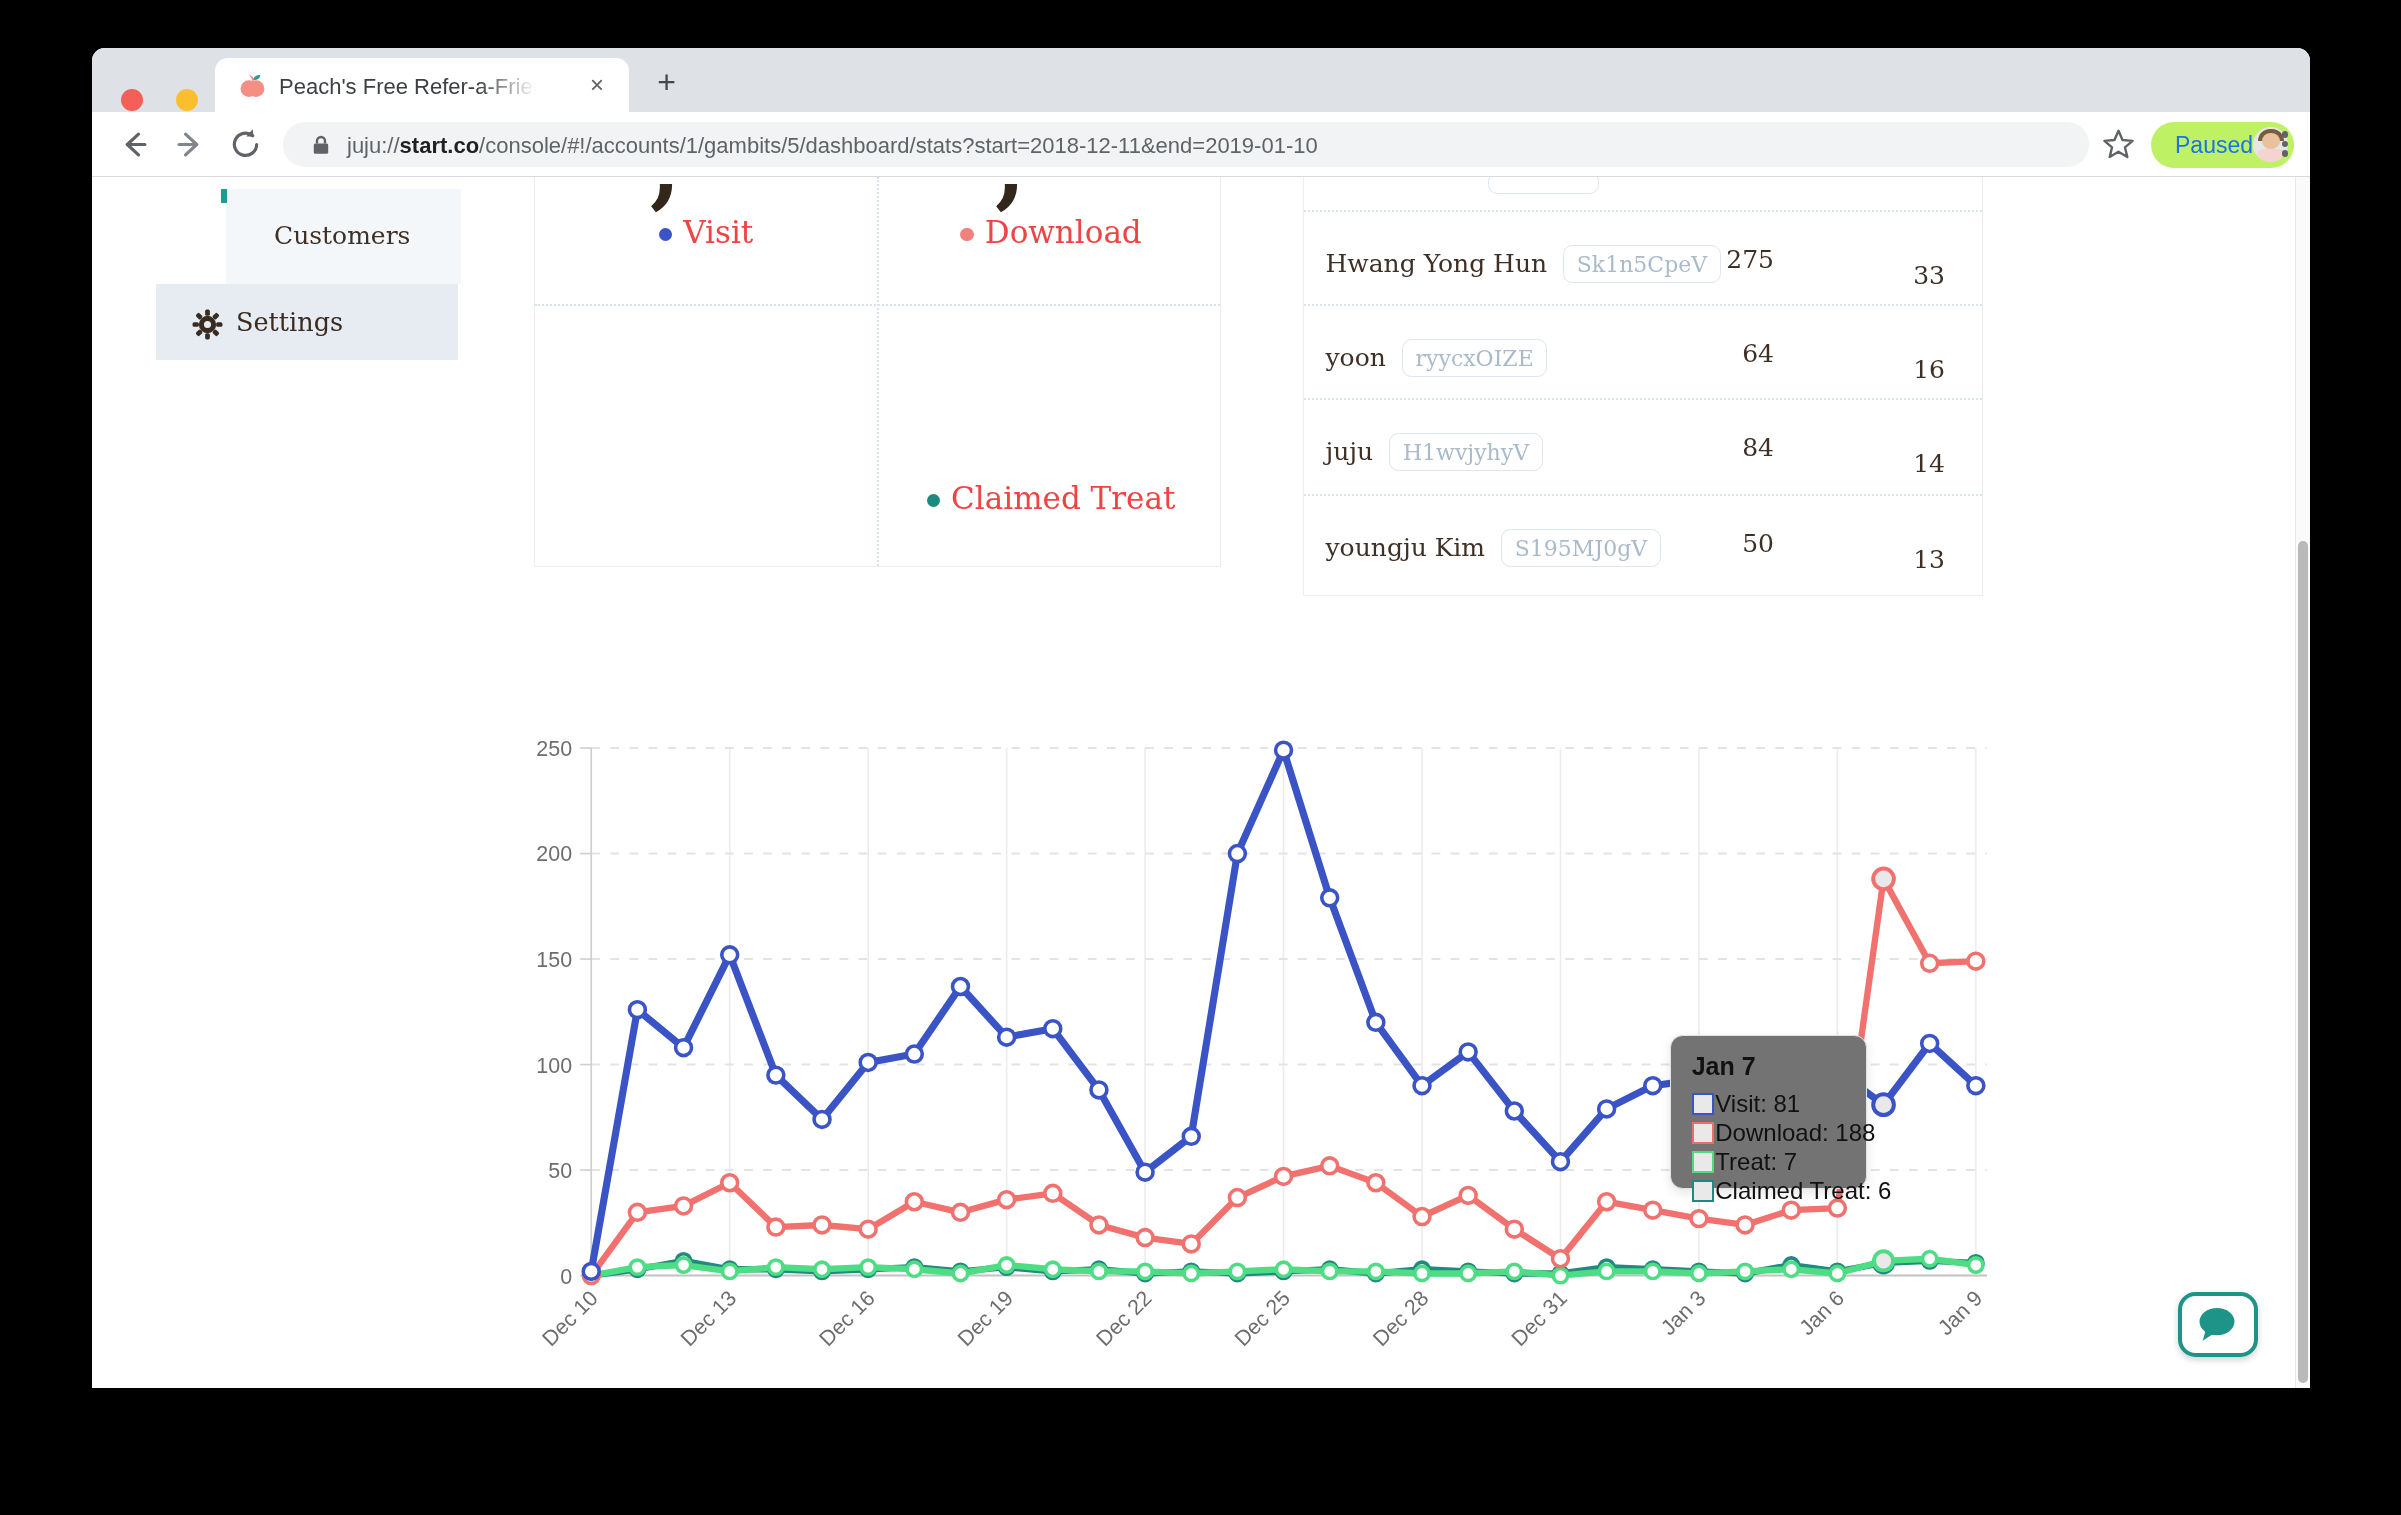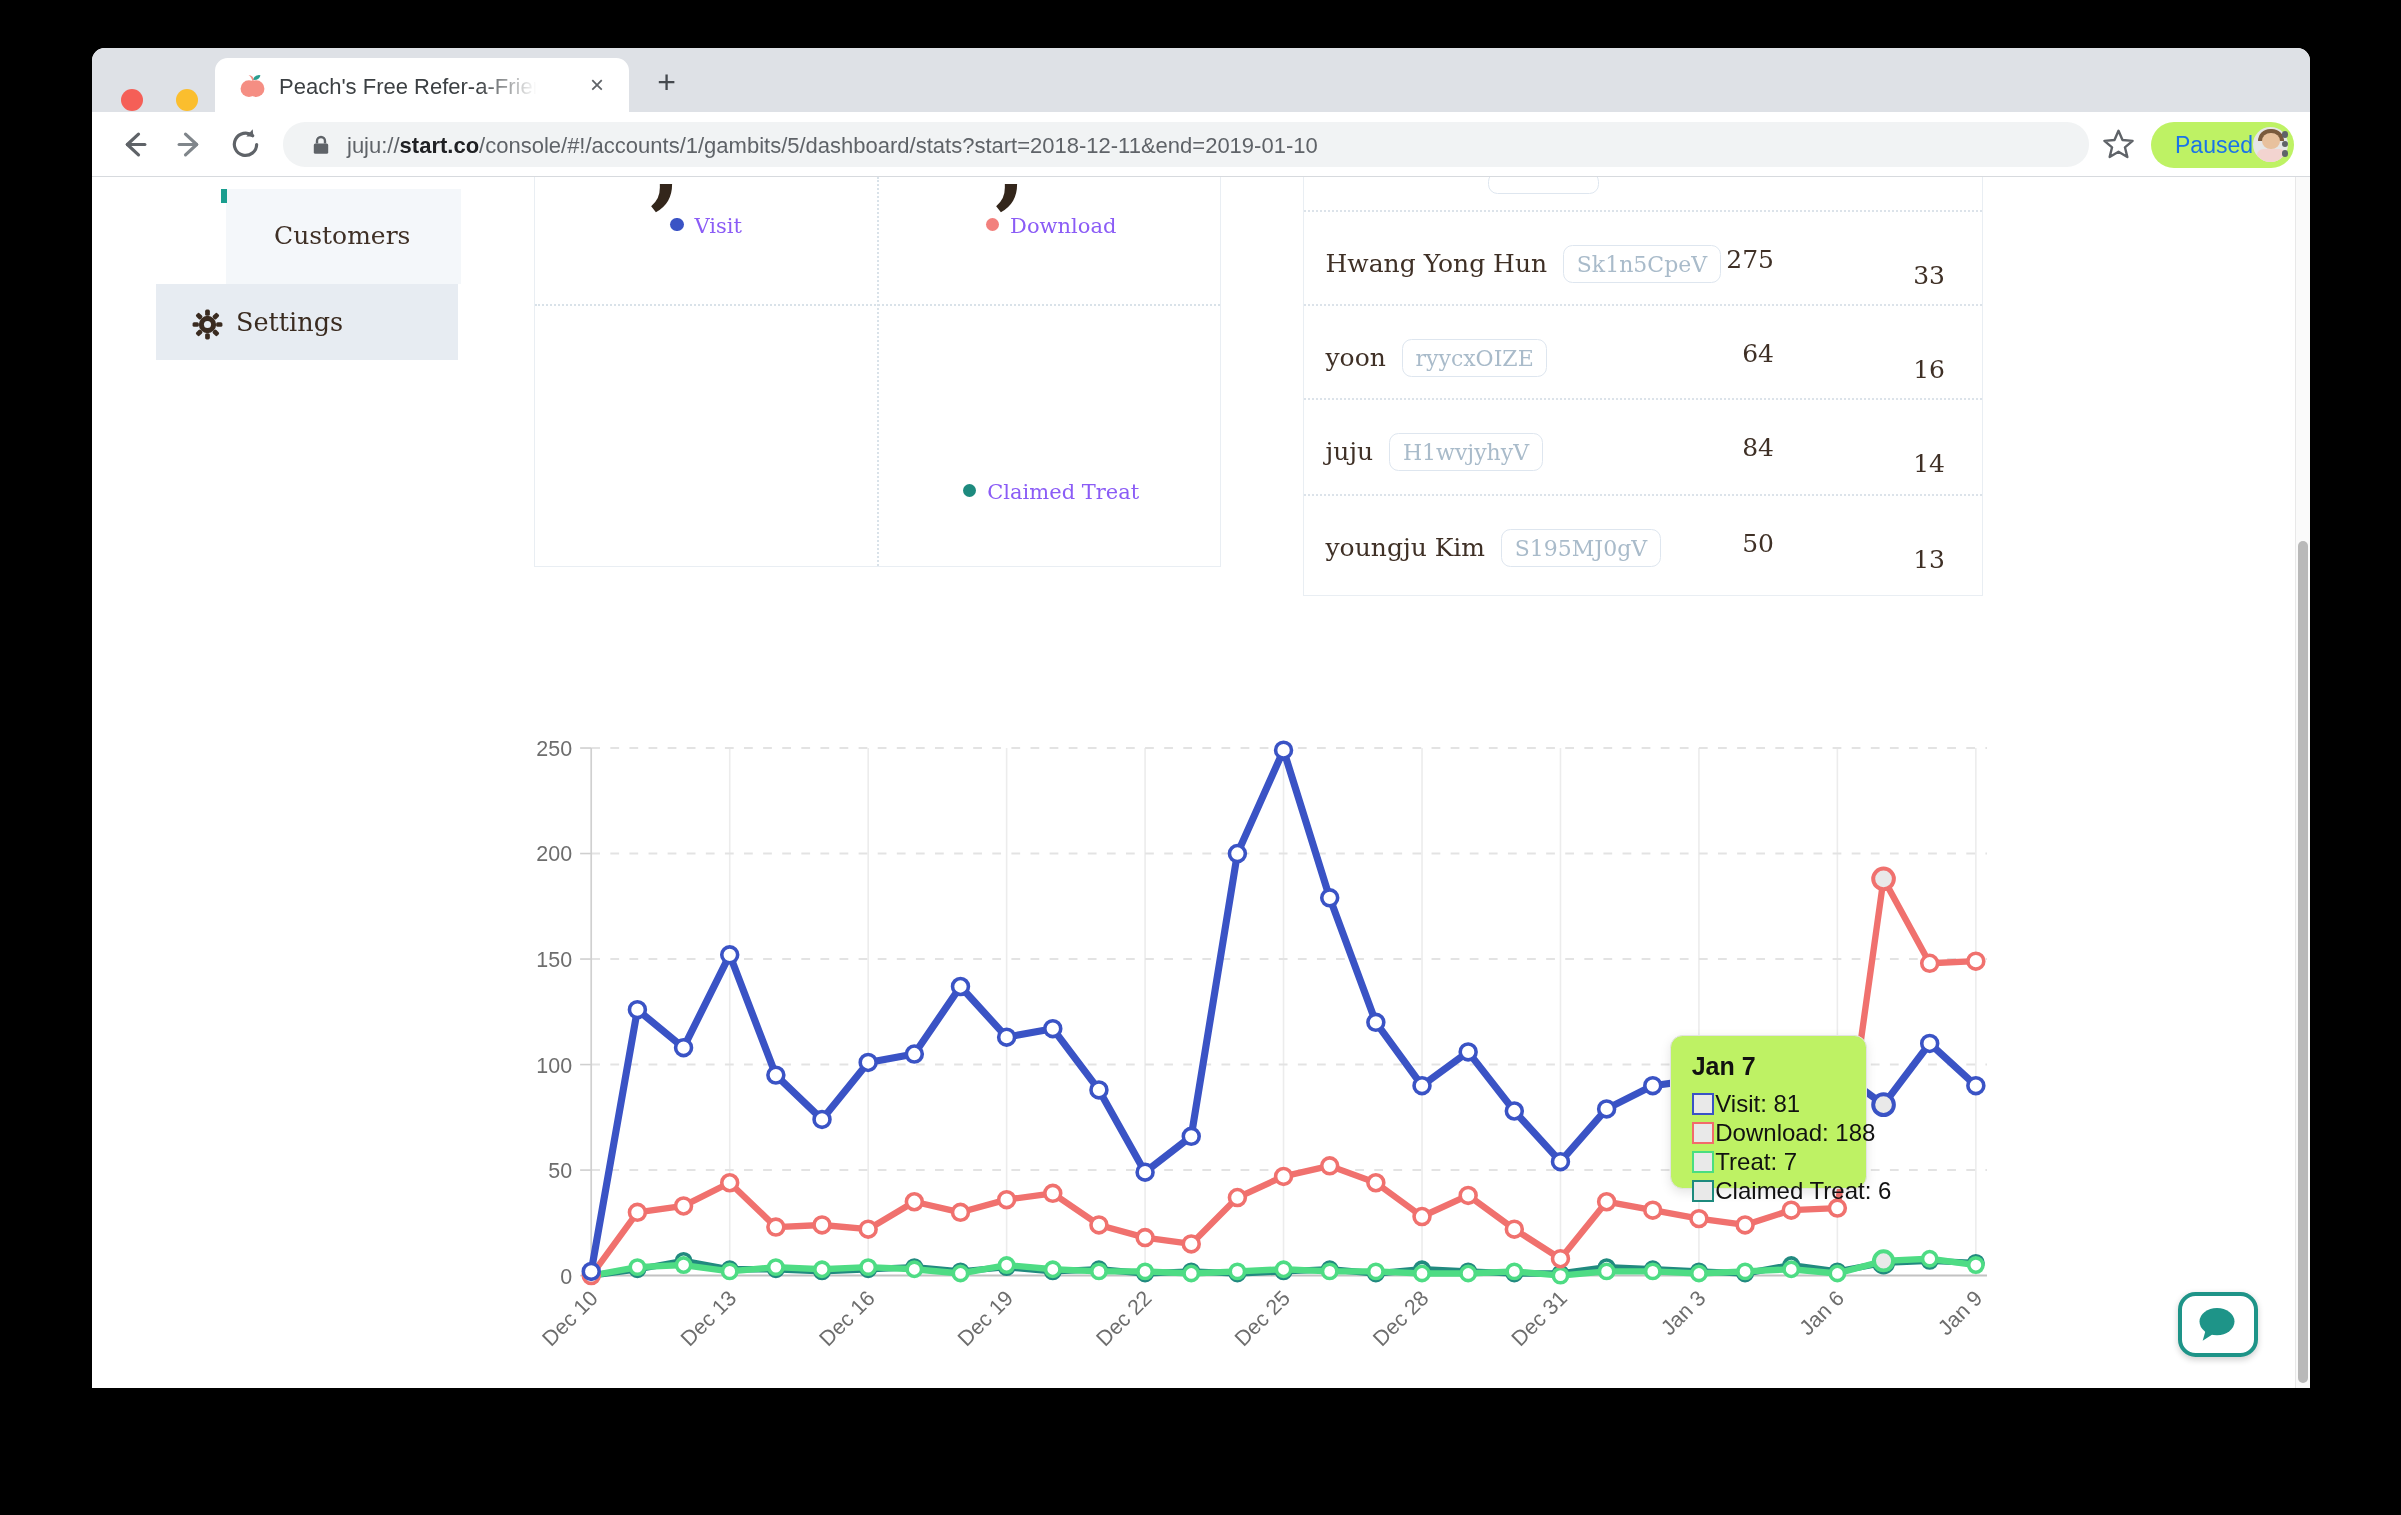--- a/index.html
+++ b/index.html
@@ -54,41 +54,41 @@
   #gear-icon { position:absolute; left:35px; top:24px; }
 
   
   #stats { position:absolute; left:442px; top:0; width:687px; height:390px; border-left:1.6px solid #e9eef3; border-right:1.6px solid #e9eef3; border-bottom:1.6px solid #e9eef3; }
   #stats .vdiv { position:absolute; left:342px; top:0; width:0; height:100%; border-left:2.4px dotted #d9e2e9; }
   #stats .hdiv { position:absolute; left:0; top:127px; width:100%; height:0; border-top:2.4px dotted #d9e2e9; }
   .statcell { position:absolute; width:342px; overflow:hidden; }
   .statcell.tl { left:0; top:0; height:127px; } .statcell.tr { left:345px; top:0; height:127px; }
   .statcell.bl { left:0; top:130px; height:260px; } .statcell.br { left:345px; top:130px; height:260px; }
   .cut-number { position:absolute; left:calc(50% - 56px); top:-62px; font-family:"DejaVu Serif", serif; font-weight:bold; font-size:88px; color:#33261b; }
-  .stat-label { position:absolute; left:0; width:100%; text-align:center; font-family:"DejaVu Serif", serif; font-size:21px; color:#8b5cf6; }
+  .stat-label { position:absolute; left:0; width:100%; text-align:center; font-family:"DejaVu Serif", serif; font-size:31px; color:#ef4444; }
   .statcell.tl .stat-label, .statcell.tr .stat-label { top:37px; }
   .statcell.bl .stat-label, .statcell.br .stat-label { top:173px; }
   .dot { display:inline-block; width:13.5px; height:13.5px; border-radius:50%; margin-right:11px; vertical-align:1.6px; }
   .stat-value { position:absolute; top:57px; left:0; width:100%; text-align:center; font-family:"DejaVu Serif", serif; font-weight:bold; font-size:80px; color:#33261b; }
 
   
   #reftable { position:absolute; left:1211px; top:0; width:680px; height:419px; border-left:1.6px solid #e9eef3; border-right:1.6px solid #e9eef3; border-bottom:1.6px solid #e9eef3; }
   #partial-badge { position:absolute; left:184px; top:-4.8px; width:111px; height:22px; border:1.6px solid #dee6ef; border-radius:9.5px; }
   .trow { position:absolute; left:0; width:100%; height:94px; border-top:2.4px dotted #dce3ea;text-decoration:underline; }
   .trow .name { position:absolute; left:21.5px; top:33px; font-family:"DejaVu Serif", serif; font-size:25px; color:#3f3026; white-space:nowrap; }
   .trow .badge { display:inline-block; margin-left:16px; padding:5.6px 12.7px; border:1.6px solid #dee6ef; border-radius:9.5px; color:#a9bbca; font-size:22px; background:#fff; }
   .trow .v1 { position:absolute; right:208px; top:33px; font-family:"DejaVu Serif", serif; font-size:25px; color:#3f3026; }
   .trow .v2 { position:absolute; right:37px; top:33px; font-family:"DejaVu Serif", serif; font-size:25px; color:#3f3026;margin-top:16px; }
 
   
   #chart-wrap { position:absolute; left:434px; top:539px; width:1496px; height:672px; }
   #chart-svg text { font-family:"Liberation Sans", sans-serif; }
 
   
-  #tooltip { position:absolute; left:1578px; top:858px; width:197px; height:154px; background:#bef264; border:1.6px solid #e3e3e3; border-radius:12.7px; box-shadow:0 3.2px 11px rgba(0,0,0,.10); z-index:5; padding:16px 0 0 20.7px; }
+  #tooltip { position:absolute; left:1578px; top:858px; width:197px; height:154px; background:#737373; border:1.6px solid #e3e3e3; border-radius:12.7px; box-shadow:0 3.2px 11px rgba(0,0,0,.10); z-index:5; padding:16px 0 0 20.7px; }
   #tooltip-title { font-size:25px; font-weight:bold; color:#111; margin-bottom:8px; }
   .tt-row { display:flex; align-items:center; height:29px; font-size:24px; color:#111; white-space:nowrap; }
   .tt-swatch { width:22px; height:22px; background:#e9e9e9; border:2.4px solid #000; margin-right:1.6px; flex:none; }
 
   
   #scroll-track { position:absolute; right:0; top:0; width:15px; height:1211px; background:#fafafa; border-left:1.6px solid #e8e8e8; }
   #scroll-thumb { position:absolute; left:2.4px; top:364px; width:9.5px; height:842px; border-radius:5.6px; background:#b9b9b9; }
 
   
   #chat-btn { position:absolute; left:2086px; top:1115px; width:80px; height:65px; background:#fff; border:4.8px solid #1e9488; border-radius:17.5px; box-shadow:0 2.4px 6.4px rgba(0,0,0,.18); }

